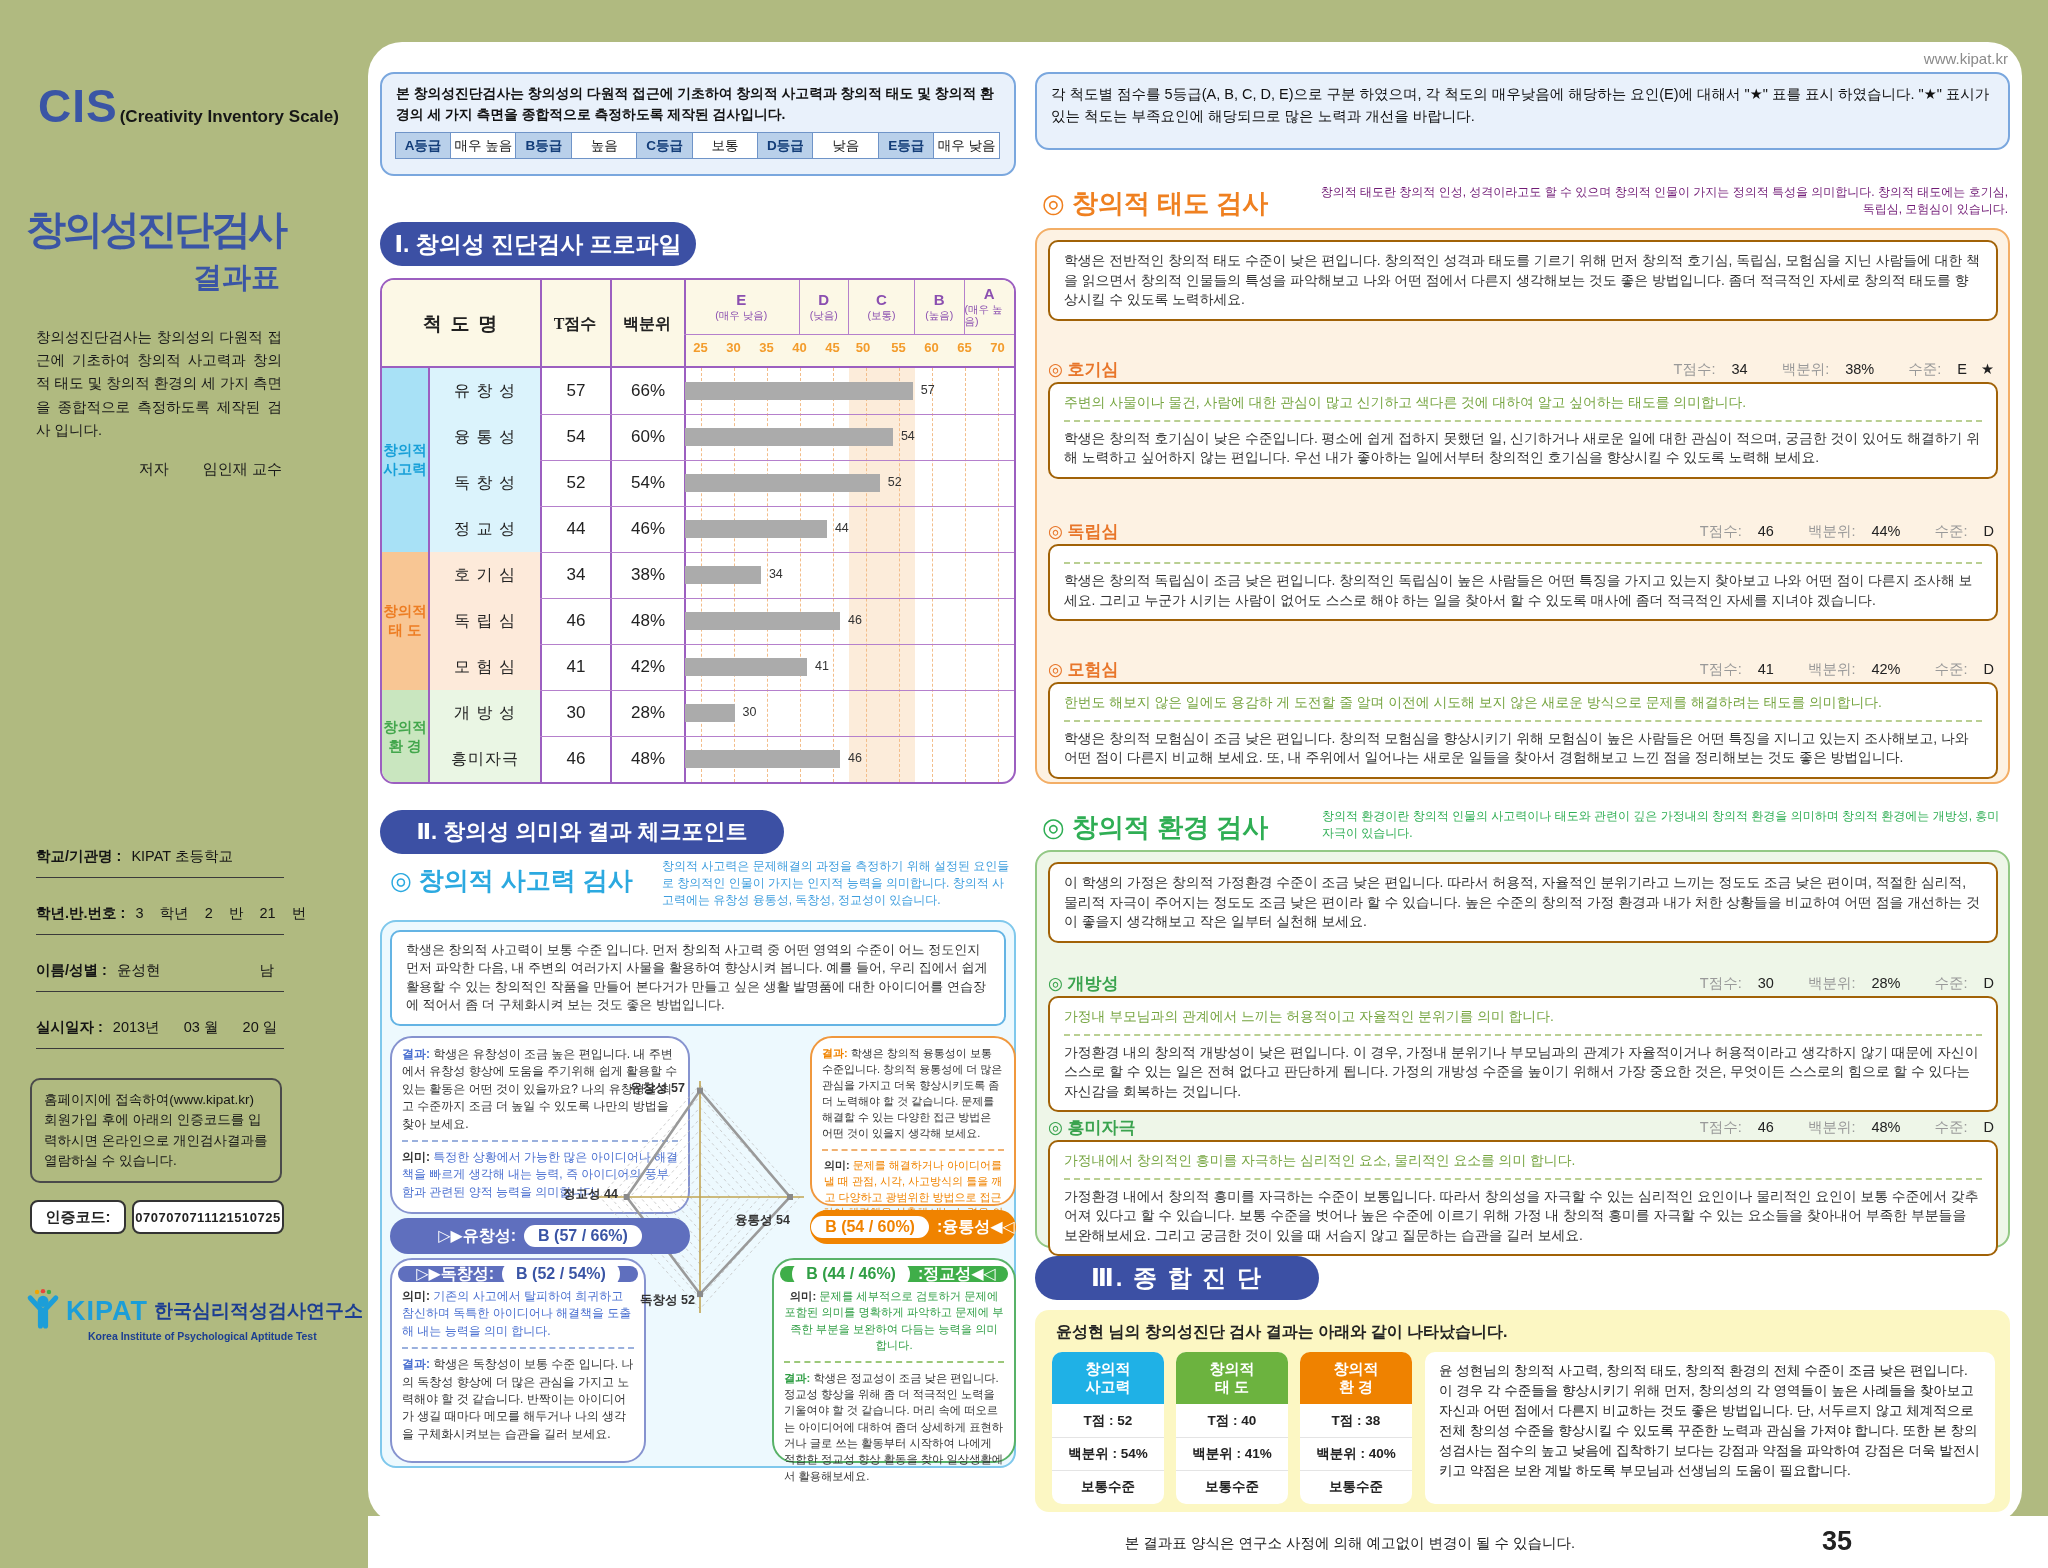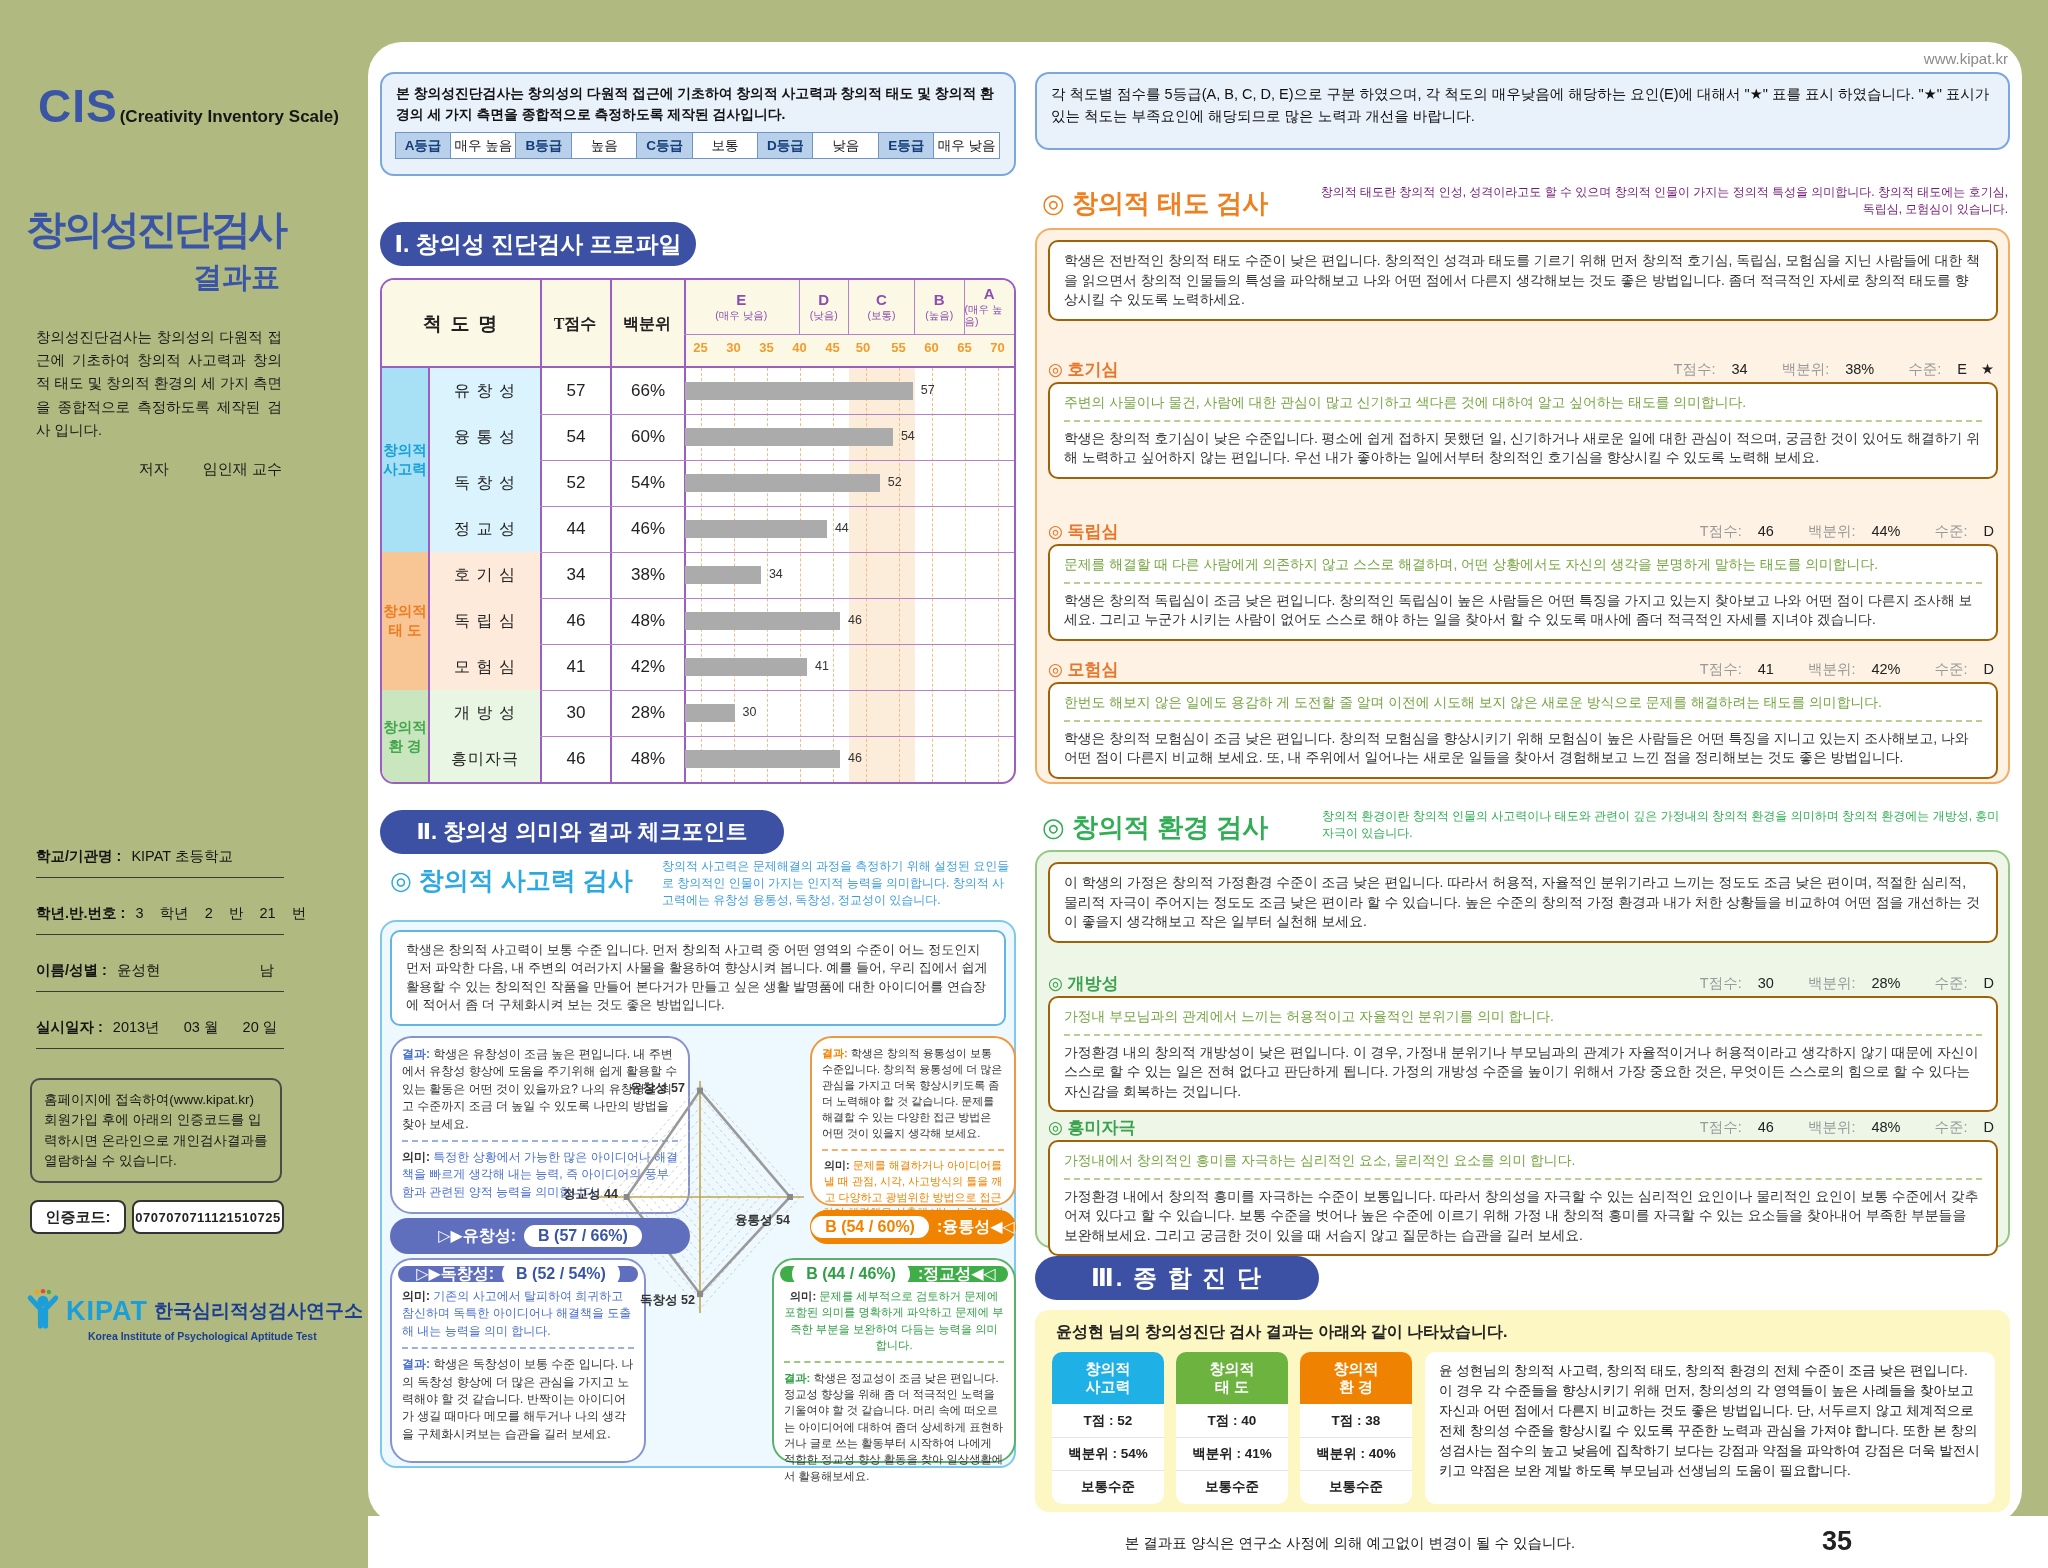--- a/index.html
+++ b/index.html
@@ -400,21 +400,20 @@
 
   <div class="fhead" style="top:520px;">
     <span class="fname c-or">◎ 독립심</span>
     <span class="fscore">
       <span class="sl">T점수:</span><span class="sv">46</span>
       <span class="sl">백분위:</span><span class="sv">44%</span>
       <span class="sl">수준:</span><span class="sv">D</span>
     </span>
   </div>
   <div class="wbox" style="left:1048px;top:544px;width:950px;">
-    <div class="deftxt">문제를 해결할 때 다른 사람에게 의존하지 않고 스스로 해결하며, 어떤 상황에서도 자신의 생각을 분명하게 말하는 태도를 의미합니다.</div>
     <div class="dash"></div>
     <div>학생은 창의적 독립심이 조금 낮은 편입니다. 창의적인 독립심이 높은 사람들은 어떤 특징을 가지고 있는지 찾아보고 나와 어떤 점이 다른지 조사해 보세요. 그리고 누군가 시키는 사람이 없어도 스스로 해야 하는 일을 찾아서 할 수 있도록 매사에 좀더 적극적인 자세를 지녀야 겠습니다.</div>
   </div>
 
   <div class="fhead" style="top:658px;">
     <span class="fname c-or">◎ 모험심</span>
     <span class="fscore">
       <span class="sl">T점수:</span><span class="sv">41</span>
       <span class="sl">백분위:</span><span class="sv">42%</span>
       <span class="sl">수준:</span><span class="sv">D</span>

